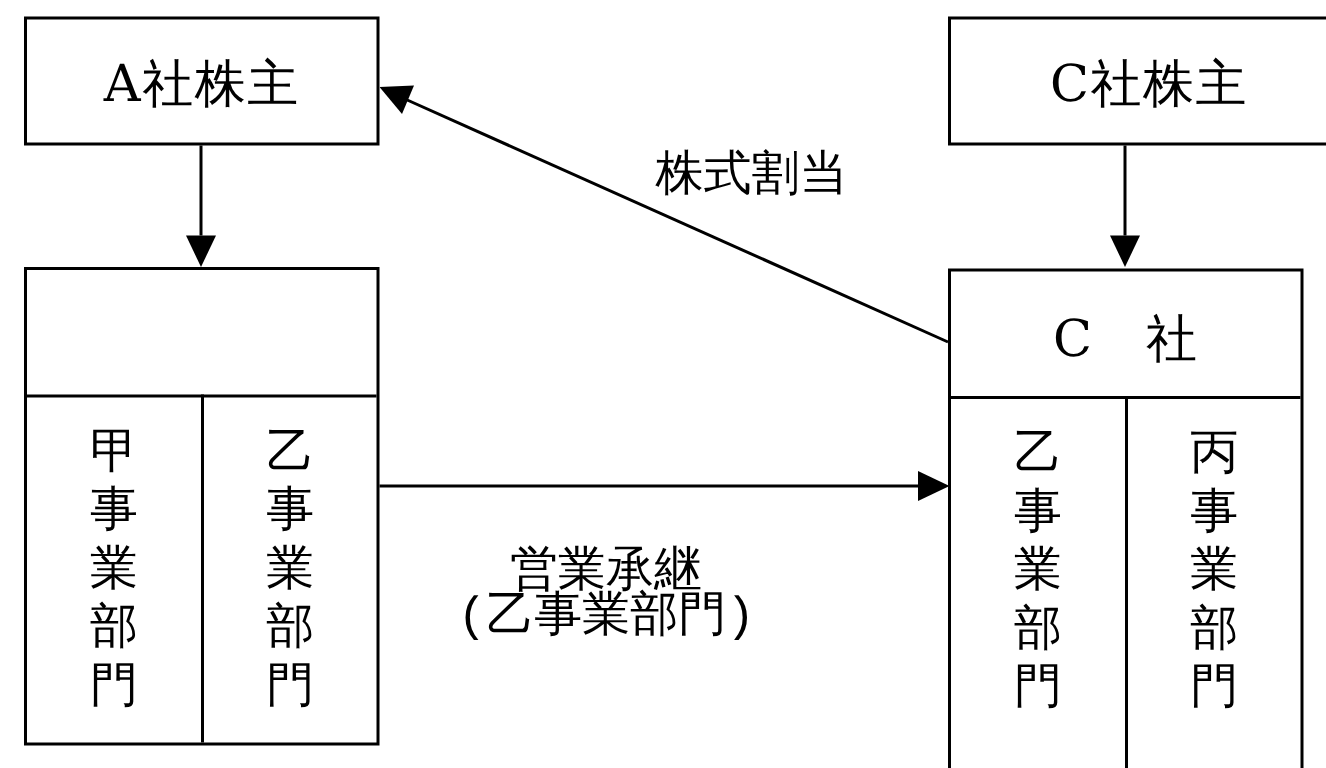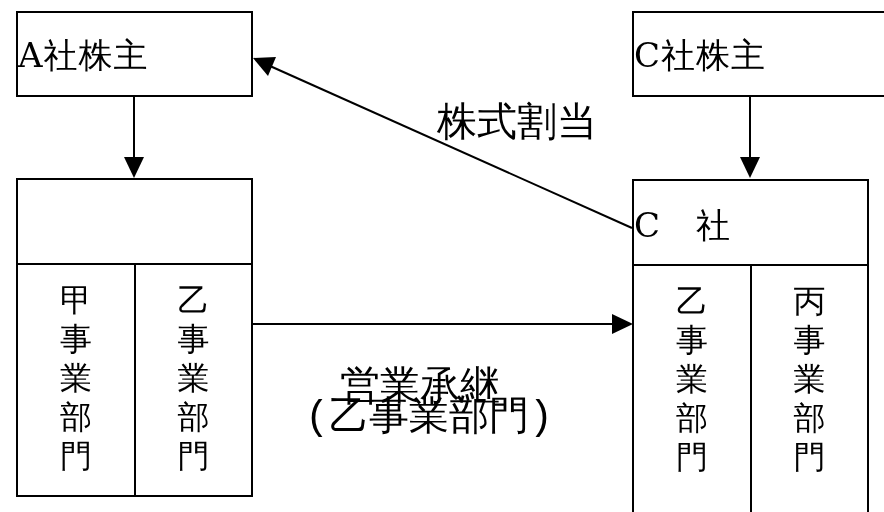--- a/index.html
+++ b/index.html
@@ -1,29 +1,29 @@
 <!DOCTYPE html>
 <html><head>
 <meta charset="utf-8">
 <style>
   html, body { margin:0; padding:0; background:#ffffff; }
   body { width:884px; height:512px; position:relative; overflow:hidden;
          font-family: "DejaVu Serif", "Liberation Serif", serif; color:#000; }
   .box { position:absolute; border:2px solid #000; box-sizing:border-box; background:#fff; }
-  .label { position:absolute; left:0; right:0; white-space:nowrap; }
+  .label { position:absolute; left:0; right:0; text-align:center; white-space:nowrap; }
   .title { font-size:34px; letter-spacing:1px; }
   .vcol { position:absolute; top:0; bottom:0; display:flex; flex-direction:column;
           align-items:center; justify-content:flex-start; padding-top:16px; box-sizing:border-box;
           font-family: "DejaVu Sans", "Liberation Sans", sans-serif; font-size:32px; line-height:39px; }
   .vcol span { display:block; }
   .divider-h { position:absolute; left:0; right:0; height:2px; background:#000; }
   .divider-v { position:absolute; width:2px; background:#000; }
   svg#arrows { position:absolute; left:0; top:0; }
   .edge-label { position:absolute; font-family: "DejaVu Sans", "Liberation Sans", sans-serif;
-                font-size:40px; white-space:nowrap; }
+                font-size:32px; white-space:nowrap; }
 </style>
 </head>
 <body>
 
 <svg id="arrows" width="884" height="512">
   <defs>
     <marker id="ah" markerWidth="10" markerHeight="10" refX="9" refY="5" orient="auto" markerUnits="userSpaceOnUse" viewBox="0 0 10 10">
       <path d="M0,0 L10,5 L0,10 z" fill="#000"></path>
     </marker>
   </defs>

